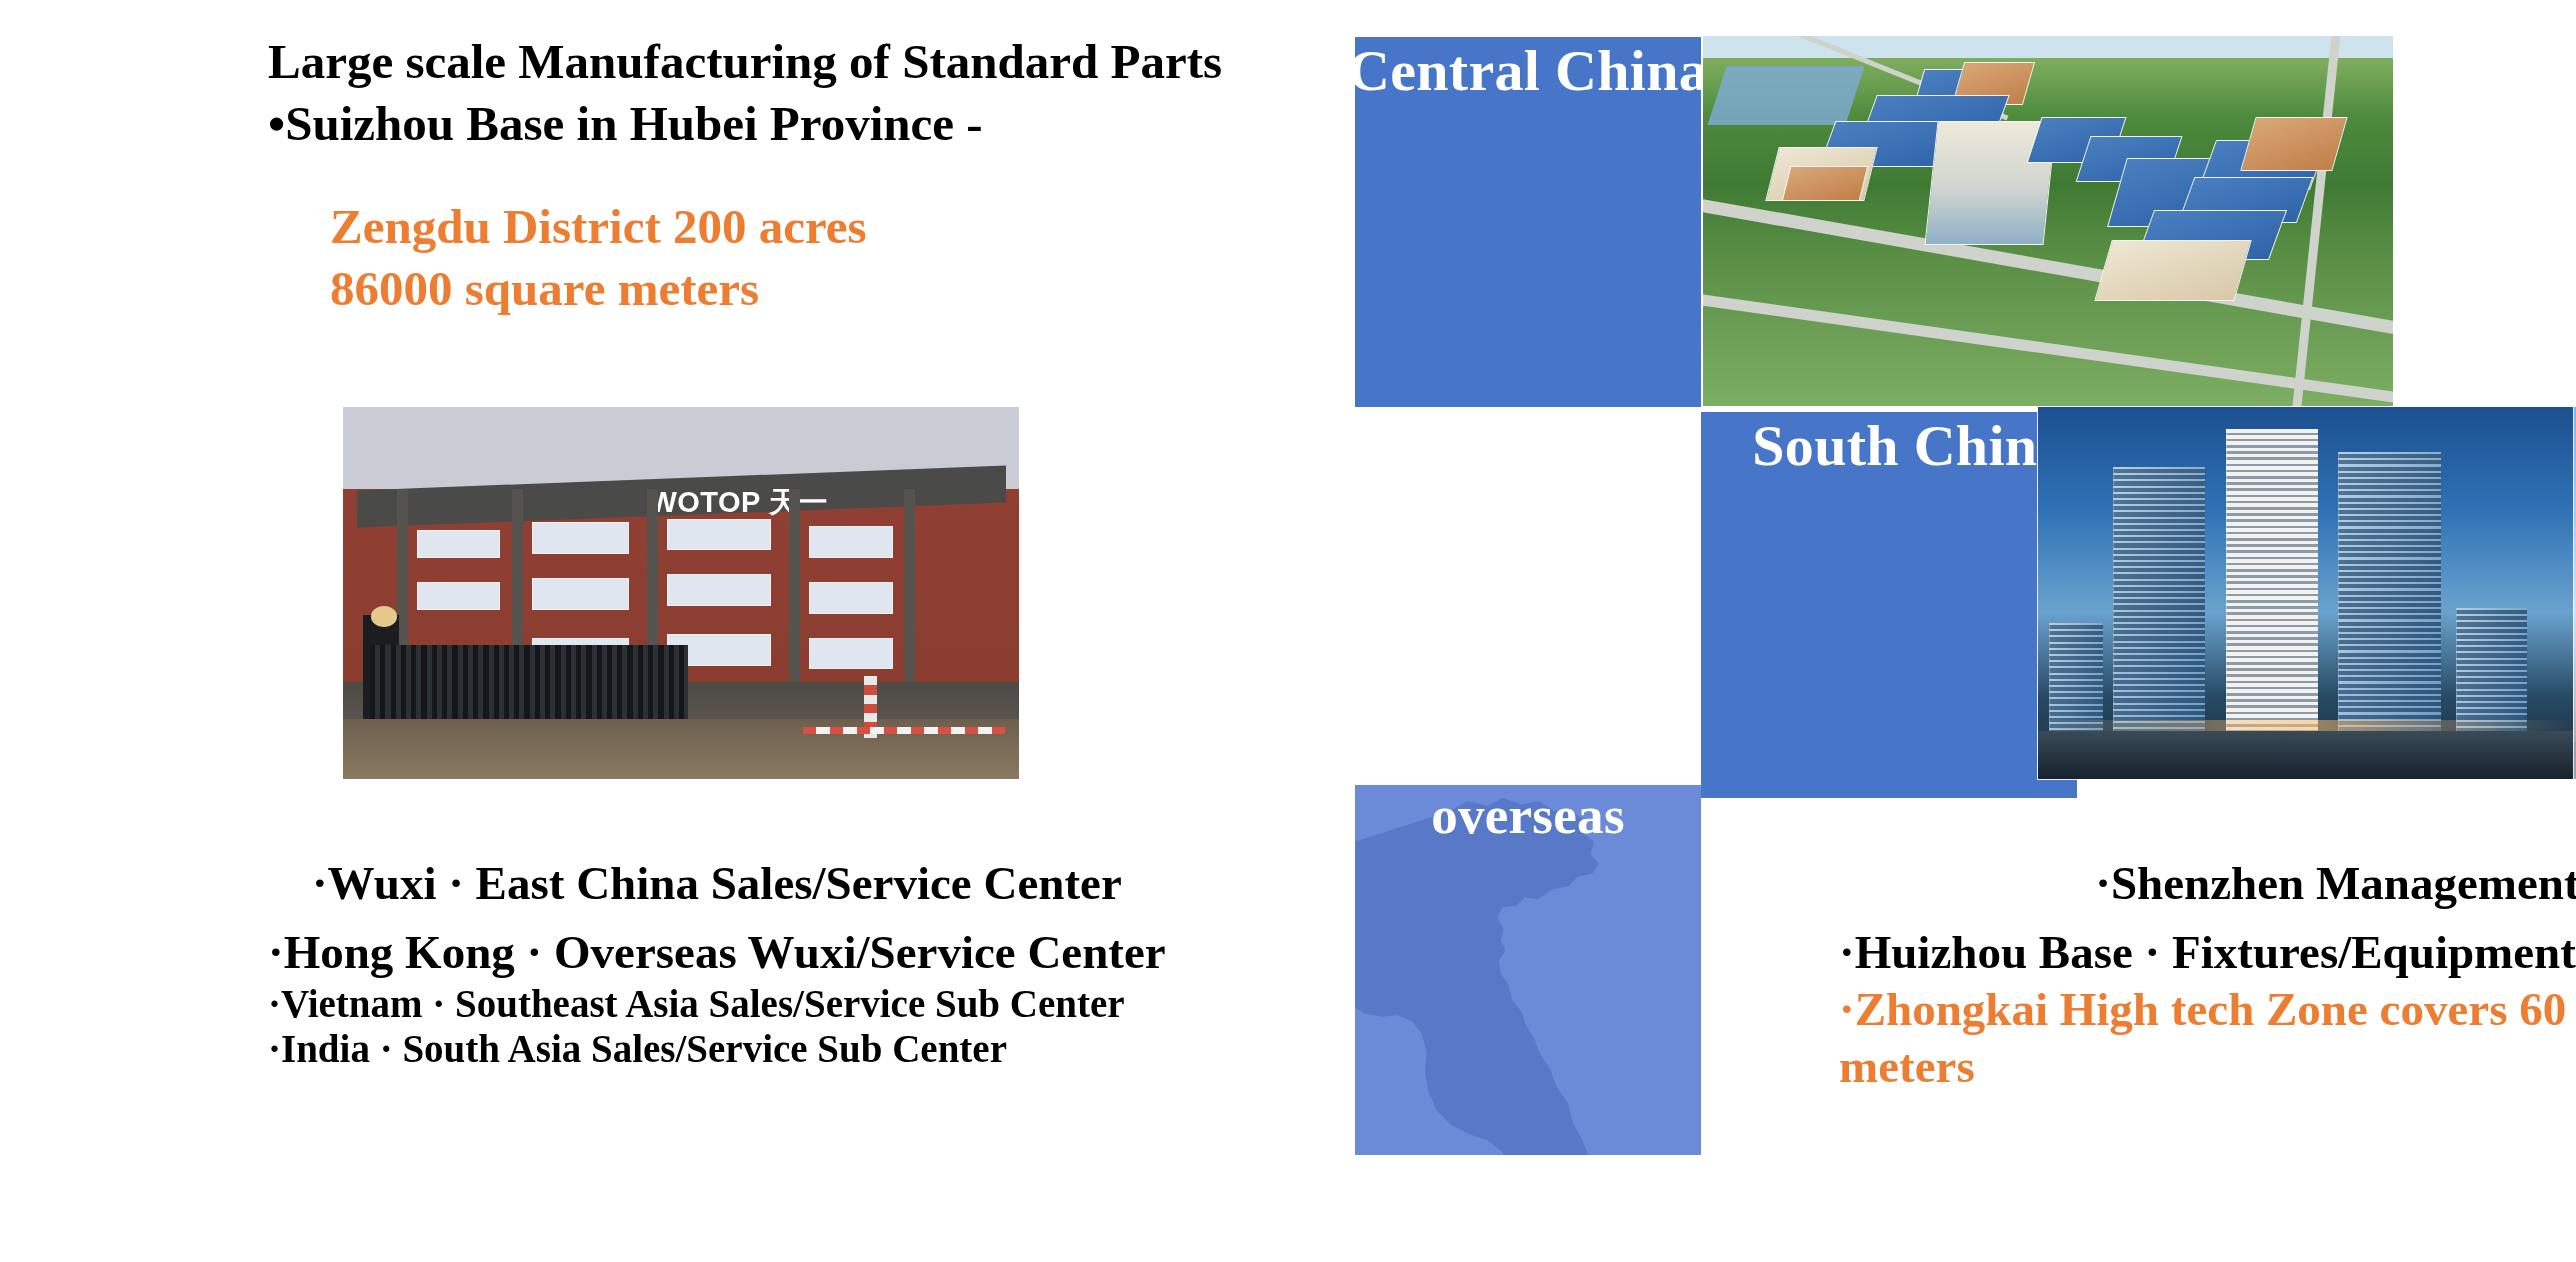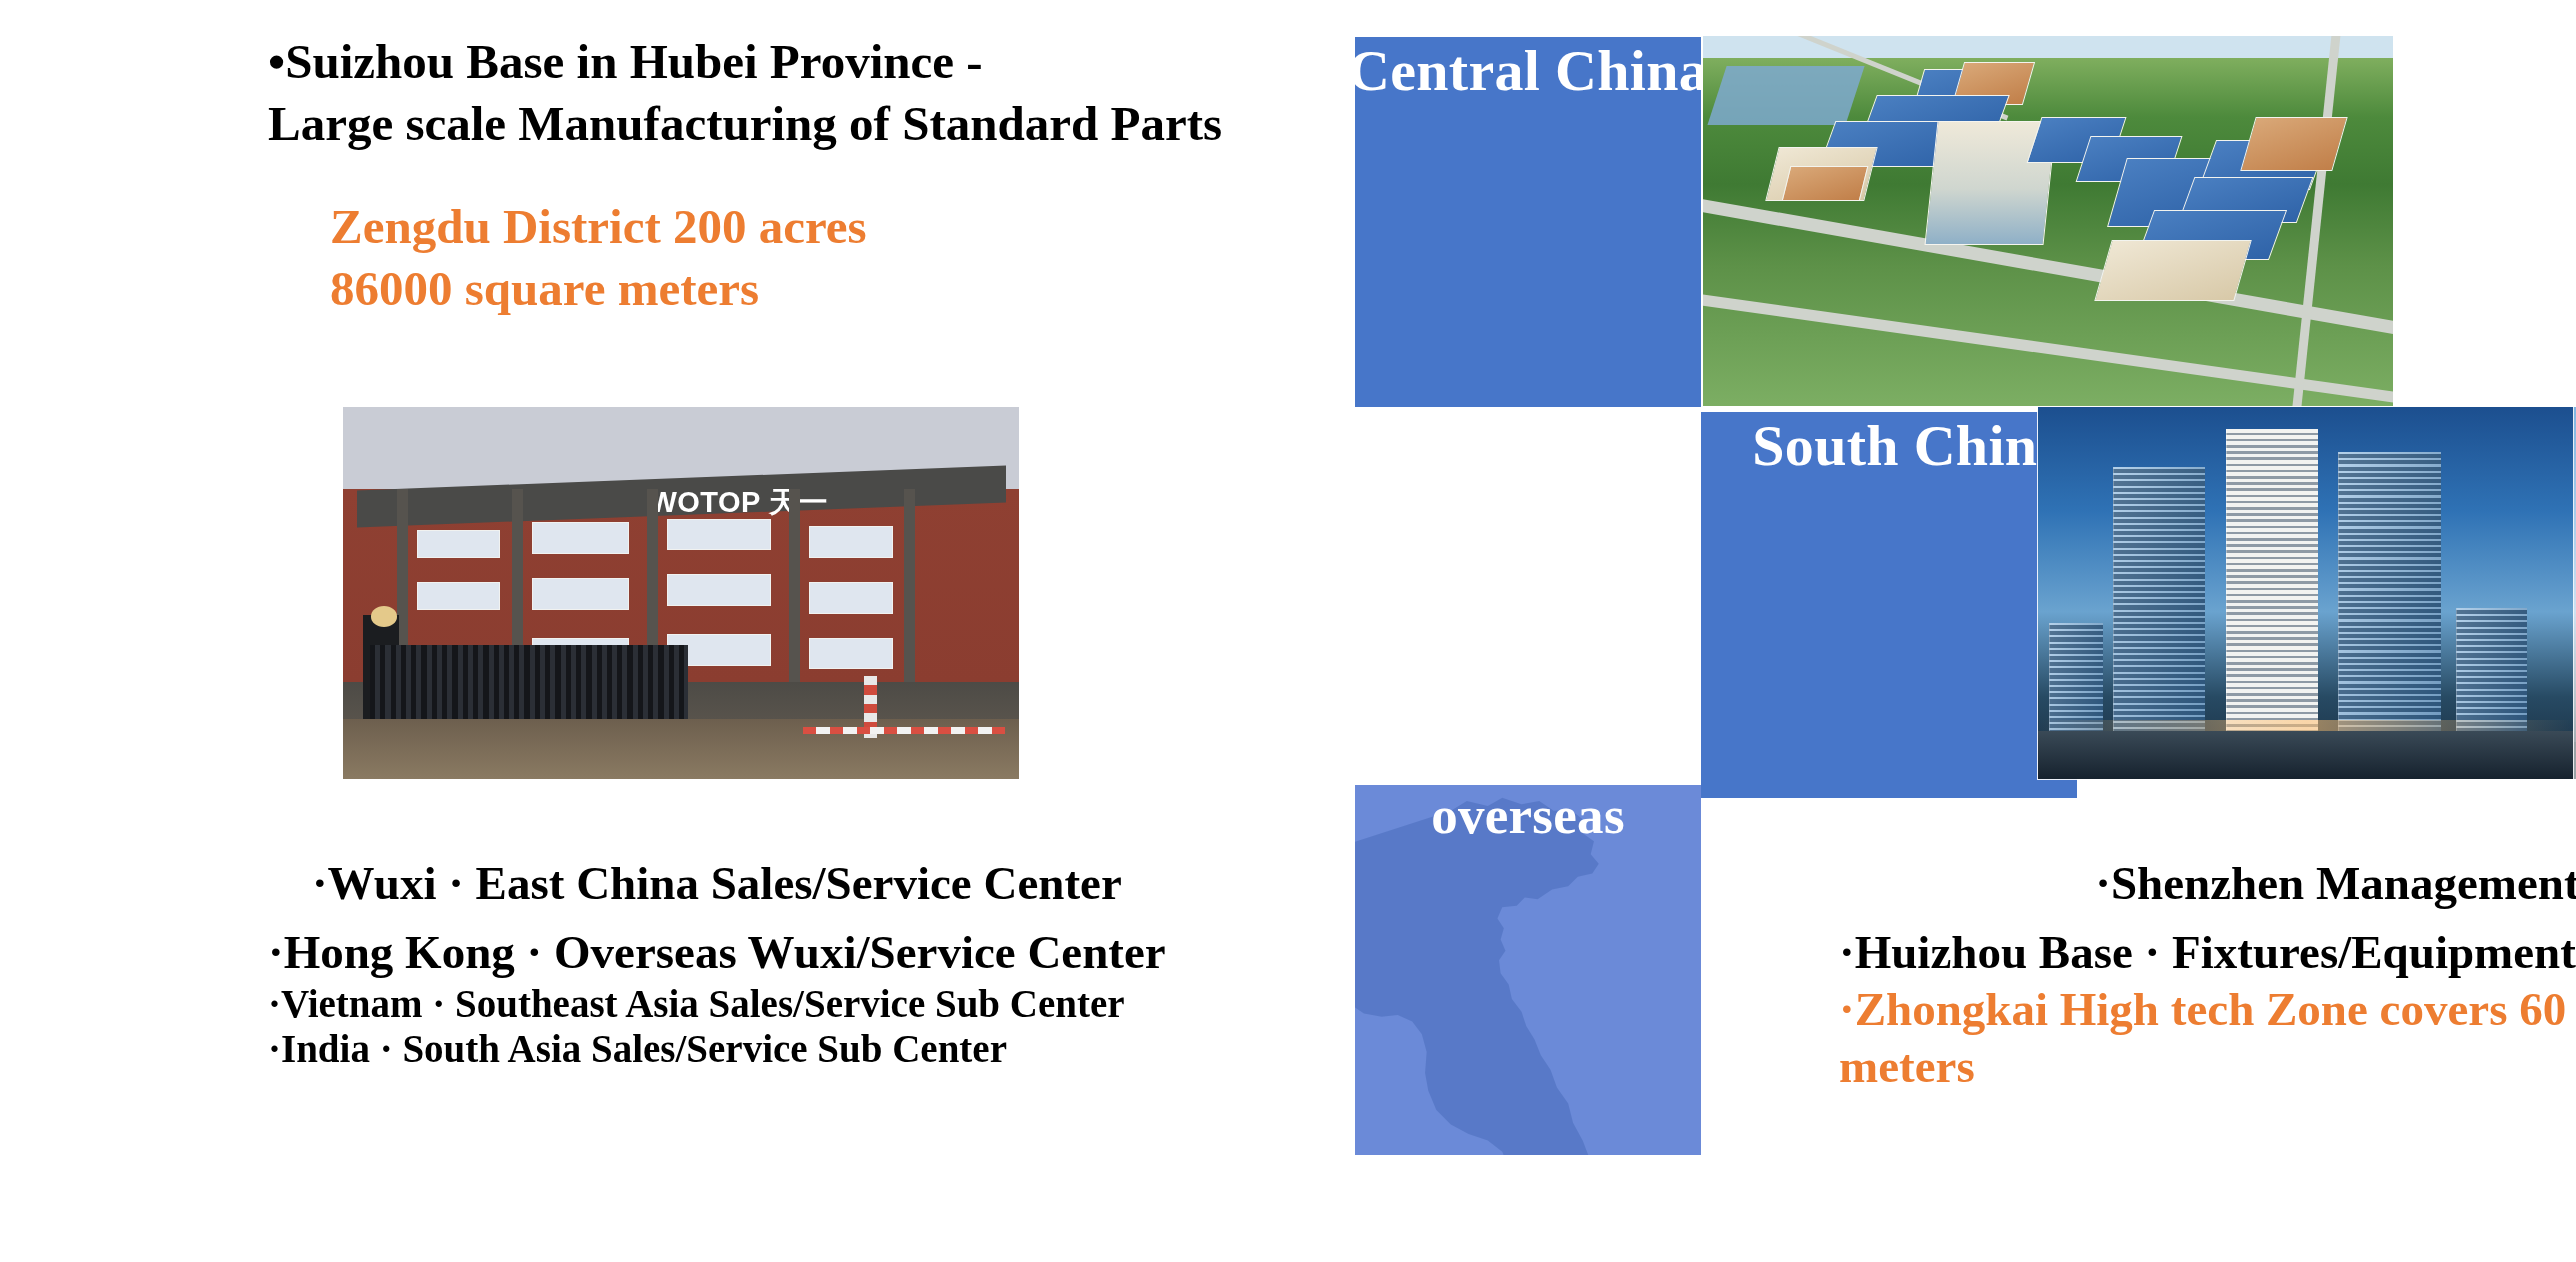--- a/index.html
+++ b/index.html
@@ -99,22 +99,22 @@
   #right-list{left:1839px;top:855px;width:1288px;}
   #left-list .gap{height:11.3px;}
   #right-list .gap{height:11.3px;}
 </style>
 </head>
 <body>
 
 <div class="stage">
 
   <div class="txt" id="hdr-block">
+    <div class="hdr-line">Large scale Manufacturing of Standard Parts</div>
     <div class="hdr-line">•Suizhou Base in Hubei Province -</div>
-    <div class="hdr-line">Large scale Manufacturing of Standard Parts</div>
   </div>
 
   <div class="txt" id="hdr-sub">
     <div class="hdr-line orange">Zengdu District 200 acres</div>
     <div class="hdr-line orange">86000 square meters</div>
   </div>
 
   <div class="tile" id="tile-central">
     <span class="tile-label">Central China</span>
   </div>

